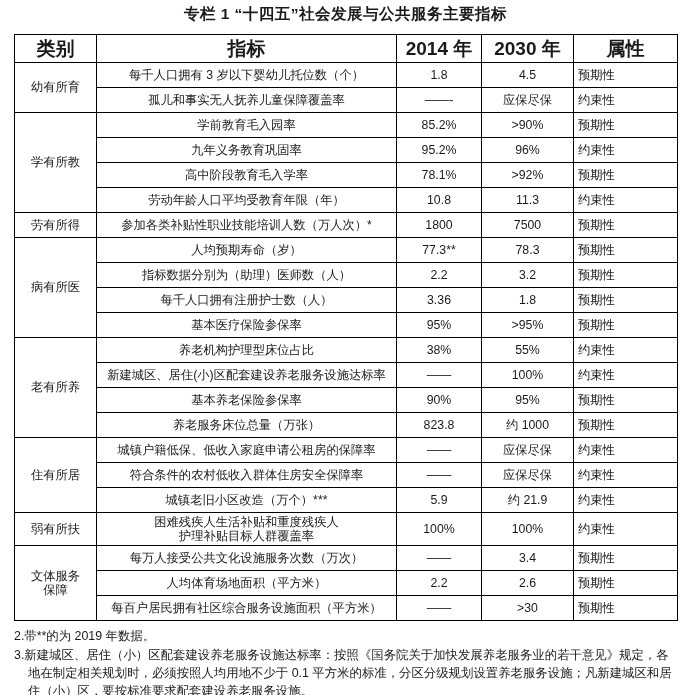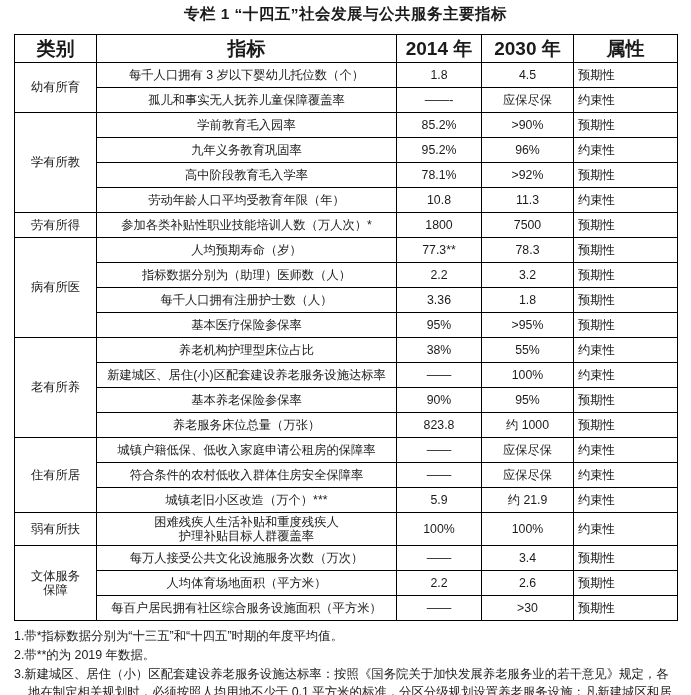--- a/index.html
+++ b/index.html
@@ -248,18 +248,17 @@
         <tr>
           <td class="ind">每百户居民拥有社区综合服务设施面积（平方米）</td>
           <td class="num">——</td>
           <td class="num">&gt;30</td>
           <td class="attr">预期性</td>
         </tr>
       </tbody>
   </table>
 
   <div class="notes">
-      <div class="hang">1.带*指标数据分别为“十三五”和“十四五”时期的年度平均值。</div>
       <div class="hang">2.带**的为 2019 年数据。</div>
       <div class="hang">3.新建城区、居住（小）区配套建设养老服务设施达标率：按照《国务院关于加快发展养老服务业的若干意见》规定，各地在制定相关规划时，必须按照人均用地不少于 0.1 平方米的标准，分区分级规划设置养老服务设施；凡新建城区和居住（小）区，要按标准要求配套建设养老服务设施。</div>
     </div>
 
 </div>
 
 </body></html>

